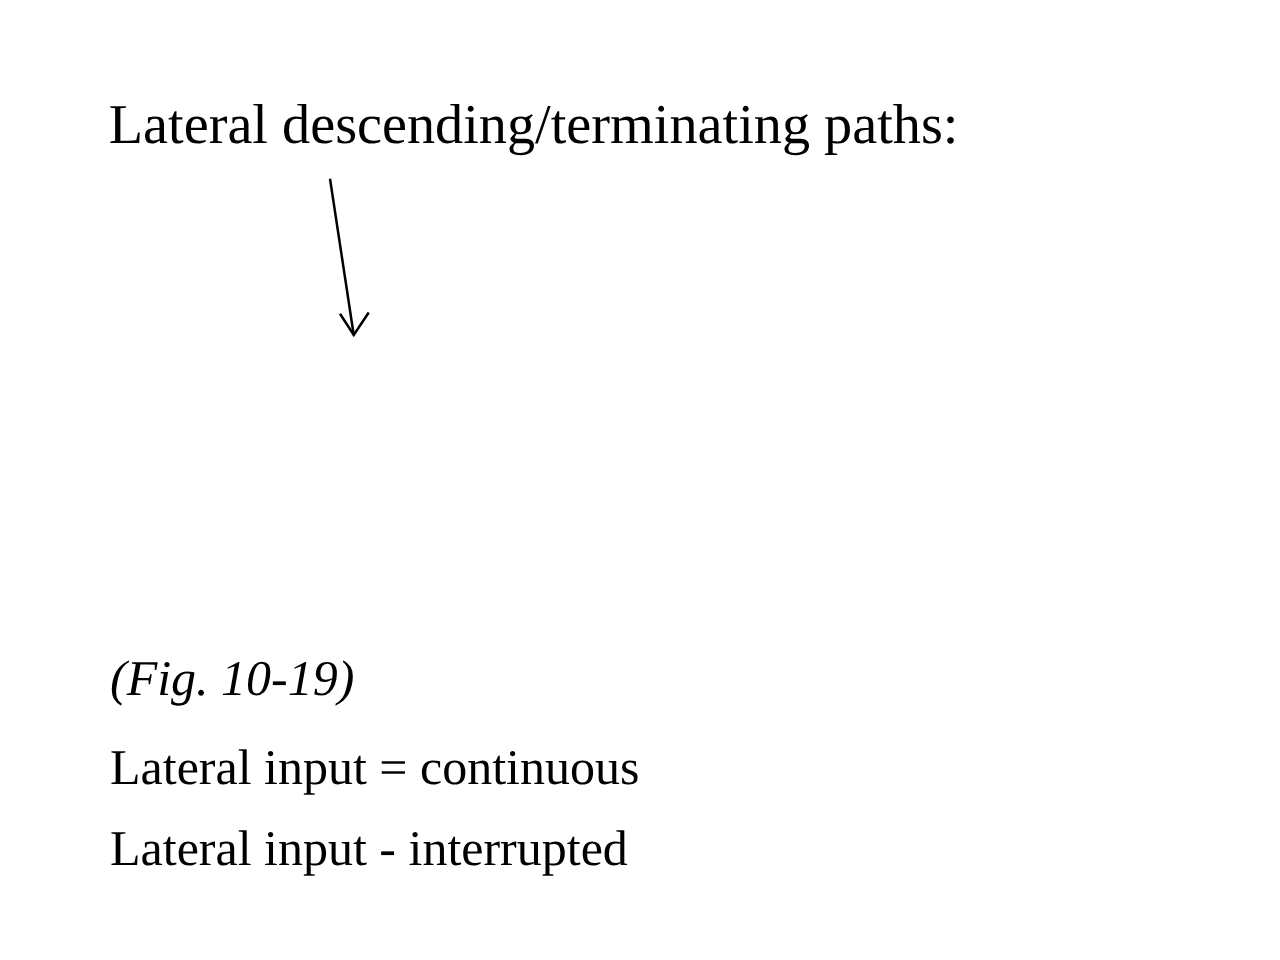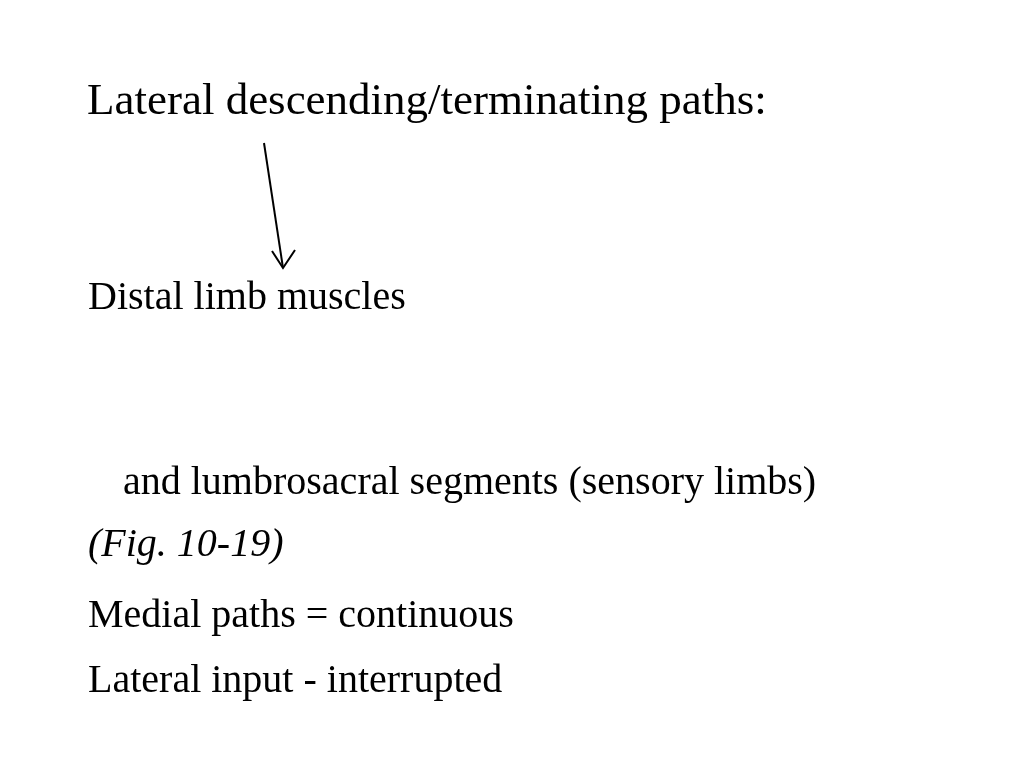--- a/index.html
+++ b/index.html
@@ -43,24 +43,22 @@
 
 <div class="slide">
 
   <div class="txt t-title">Lateral descending/terminating paths:</div>
 
   <svg class="arrow" viewBox="0 0 50 140" xmlns="http://www.w3.org/2000/svg">
     <line x1="9" y1="8" x2="28" y2="133" stroke="#000000" stroke-width="2" fill="none"></line>
     <polyline points="17,116 28,133 40,115" stroke="#000000" stroke-width="2" fill="none"></polyline>
   </svg>
 
-  <div class="txt t-distal">Distal limb muscles</div>
 
 
-  <div class="txt t-note2">and lumbrosacral segments (sensory limbs)</div>
 
   <div class="txt t-fig">(Fig. 10-19)</div>
 
-  <div class="txt t-medial">Medial paths = continuous</div>
+  <div class="txt t-medial">Lateral input = continuous</div>
 
   <div class="txt t-lateral">Lateral input - interrupted</div>
 
 </div>
 
 </body></html>

